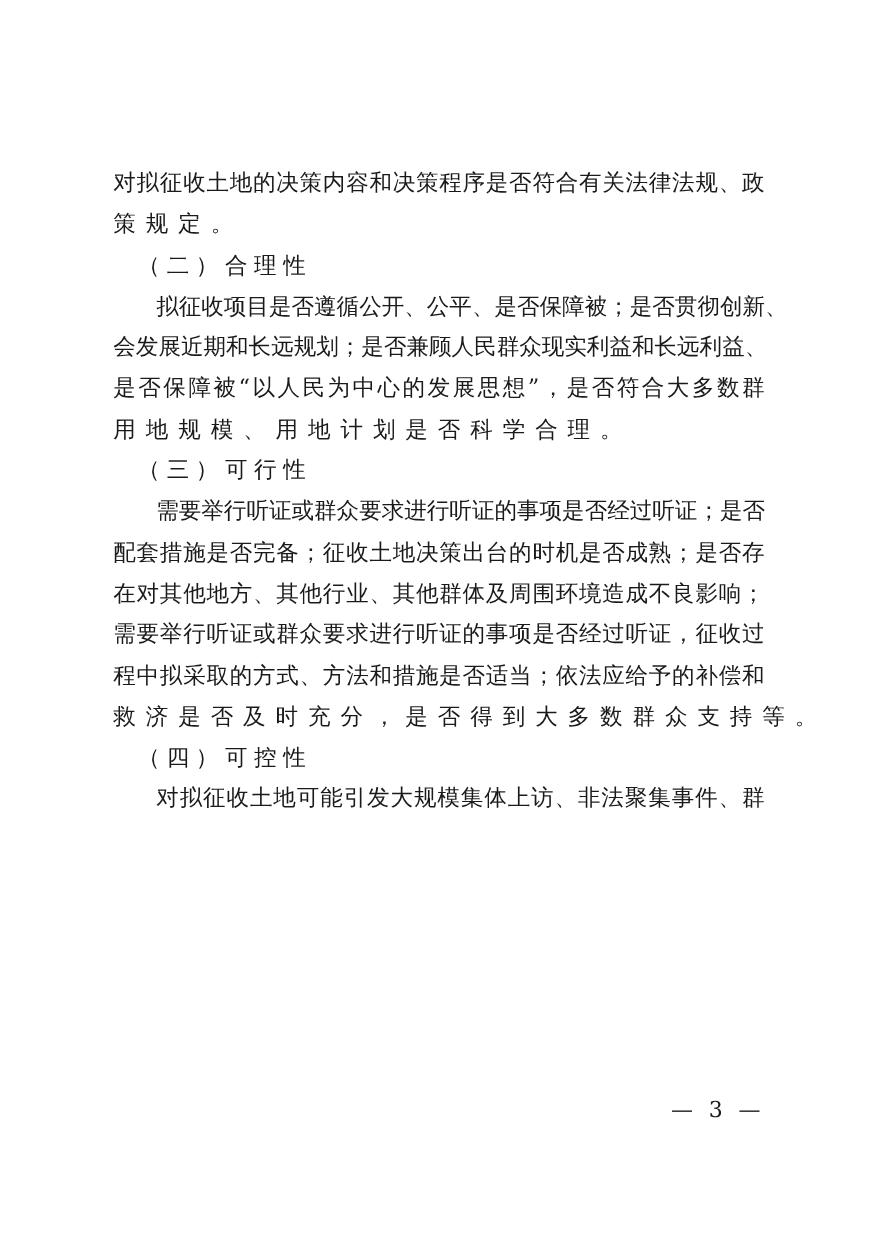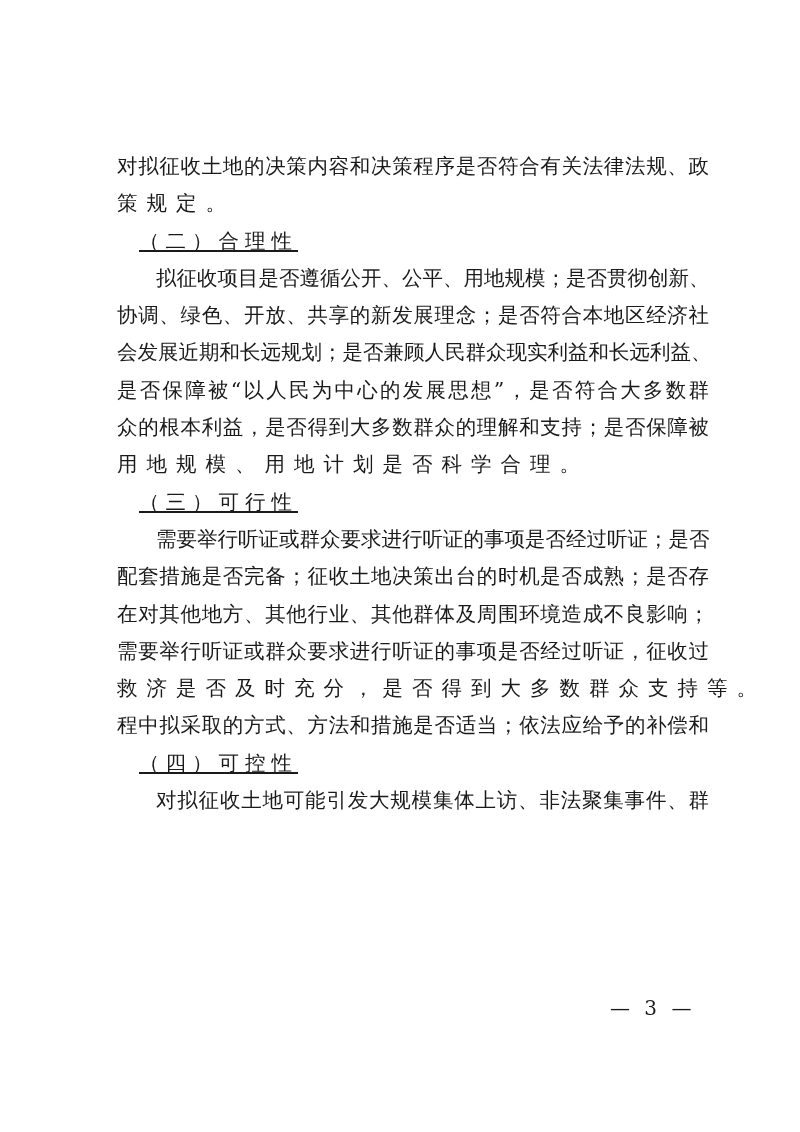--- a/index.html
+++ b/index.html
@@ -10,21 +10,21 @@
   body {
     width: 800px;
     height: 1132px;
     position: relative;
     overflow: hidden;
     font-family: "DejaVu Serif", "Liberation Serif", serif;
     color: #1a1a1a;
   }
   .page {
     position: absolute;
-    left: 117px;
+    left: 103px;
     top: 148px;
     width: 592px;
   }
   .line {
     height: 37.3px;
     line-height: 37.3px;
     font-size: 20.5px;
     white-space: nowrap;
     letter-spacing: 9px;
     overflow: visible;
@@ -33,49 +33,46 @@
     text-align: justify;
     text-align-last: justify;
     letter-spacing: 0;
   }
   .indent {
     padding-left: 39px;
   }
   .heading {
     padding-left: 22px;
     letter-spacing: 6px;
-    text-decoration: underline;
   }
   .page-number {
     position: absolute;
     left: 610px;
     top: 996px;
     font-size: 20px;
     font-family: "DejaVu Serif", serif;
     letter-spacing: 4px;
     color: #1a1a1a;
   }
 </style>
 </head>
 <body>
 
 <div class="page">
   <div class="line justify">对拟征收土地的决策内容和决策程序是否符合有关法律法规、政</div>
   <div class="line">策规定。</div>
   <div class="line heading">（二）合理性</div>
-  <div class="line justify indent">拟征收项目是否遵循公开、公平、用地规模；是否贯彻创新、</div>
-  <div class="line justify">协调、绿色、开放、共享的新发展理念；是否符合本地区经济社</div>
+  <div class="line justify indent">拟征收项目是否遵循公开、公平、是否保障被；是否贯彻创新、</div>
   <div class="line justify">会发展近期和长远规划；是否兼顾人民群众现实利益和长远利益、</div>
   <div class="line justify">是否保障被“以人民为中心的发展思想”，是否符合大多数群</div>
-  <div class="line justify">众的根本利益，是否得到大多数群众的理解和支持；是否保障被</div>
   <div class="line">用地规模、用地计划是否科学合理。</div>
   <div class="line heading">（三）可行性</div>
   <div class="line justify indent">需要举行听证或群众要求进行听证的事项是否经过听证；是否</div>
   <div class="line justify">配套措施是否完备；征收土地决策出台的时机是否成熟；是否存</div>
   <div class="line justify">在对其他地方、其他行业、其他群体及周围环境造成不良影响；</div>
   <div class="line justify">需要举行听证或群众要求进行听证的事项是否经过听证，征收过</div>
+  <div class="line justify">程中拟采取的方式、方法和措施是否适当；依法应给予的补偿和</div>
   <div class="line">救济是否及时充分，是否得到大多数群众支持等。</div>
-  <div class="line justify">程中拟采取的方式、方法和措施是否适当；依法应给予的补偿和</div>
   <div class="line heading">（四）可控性</div>
   <div class="line justify indent">对拟征收土地可能引发大规模集体上访、非法聚集事件、群</div>
 </div>
 
 <div class="page-number">— 3 —</div>
 
 </body></html>

